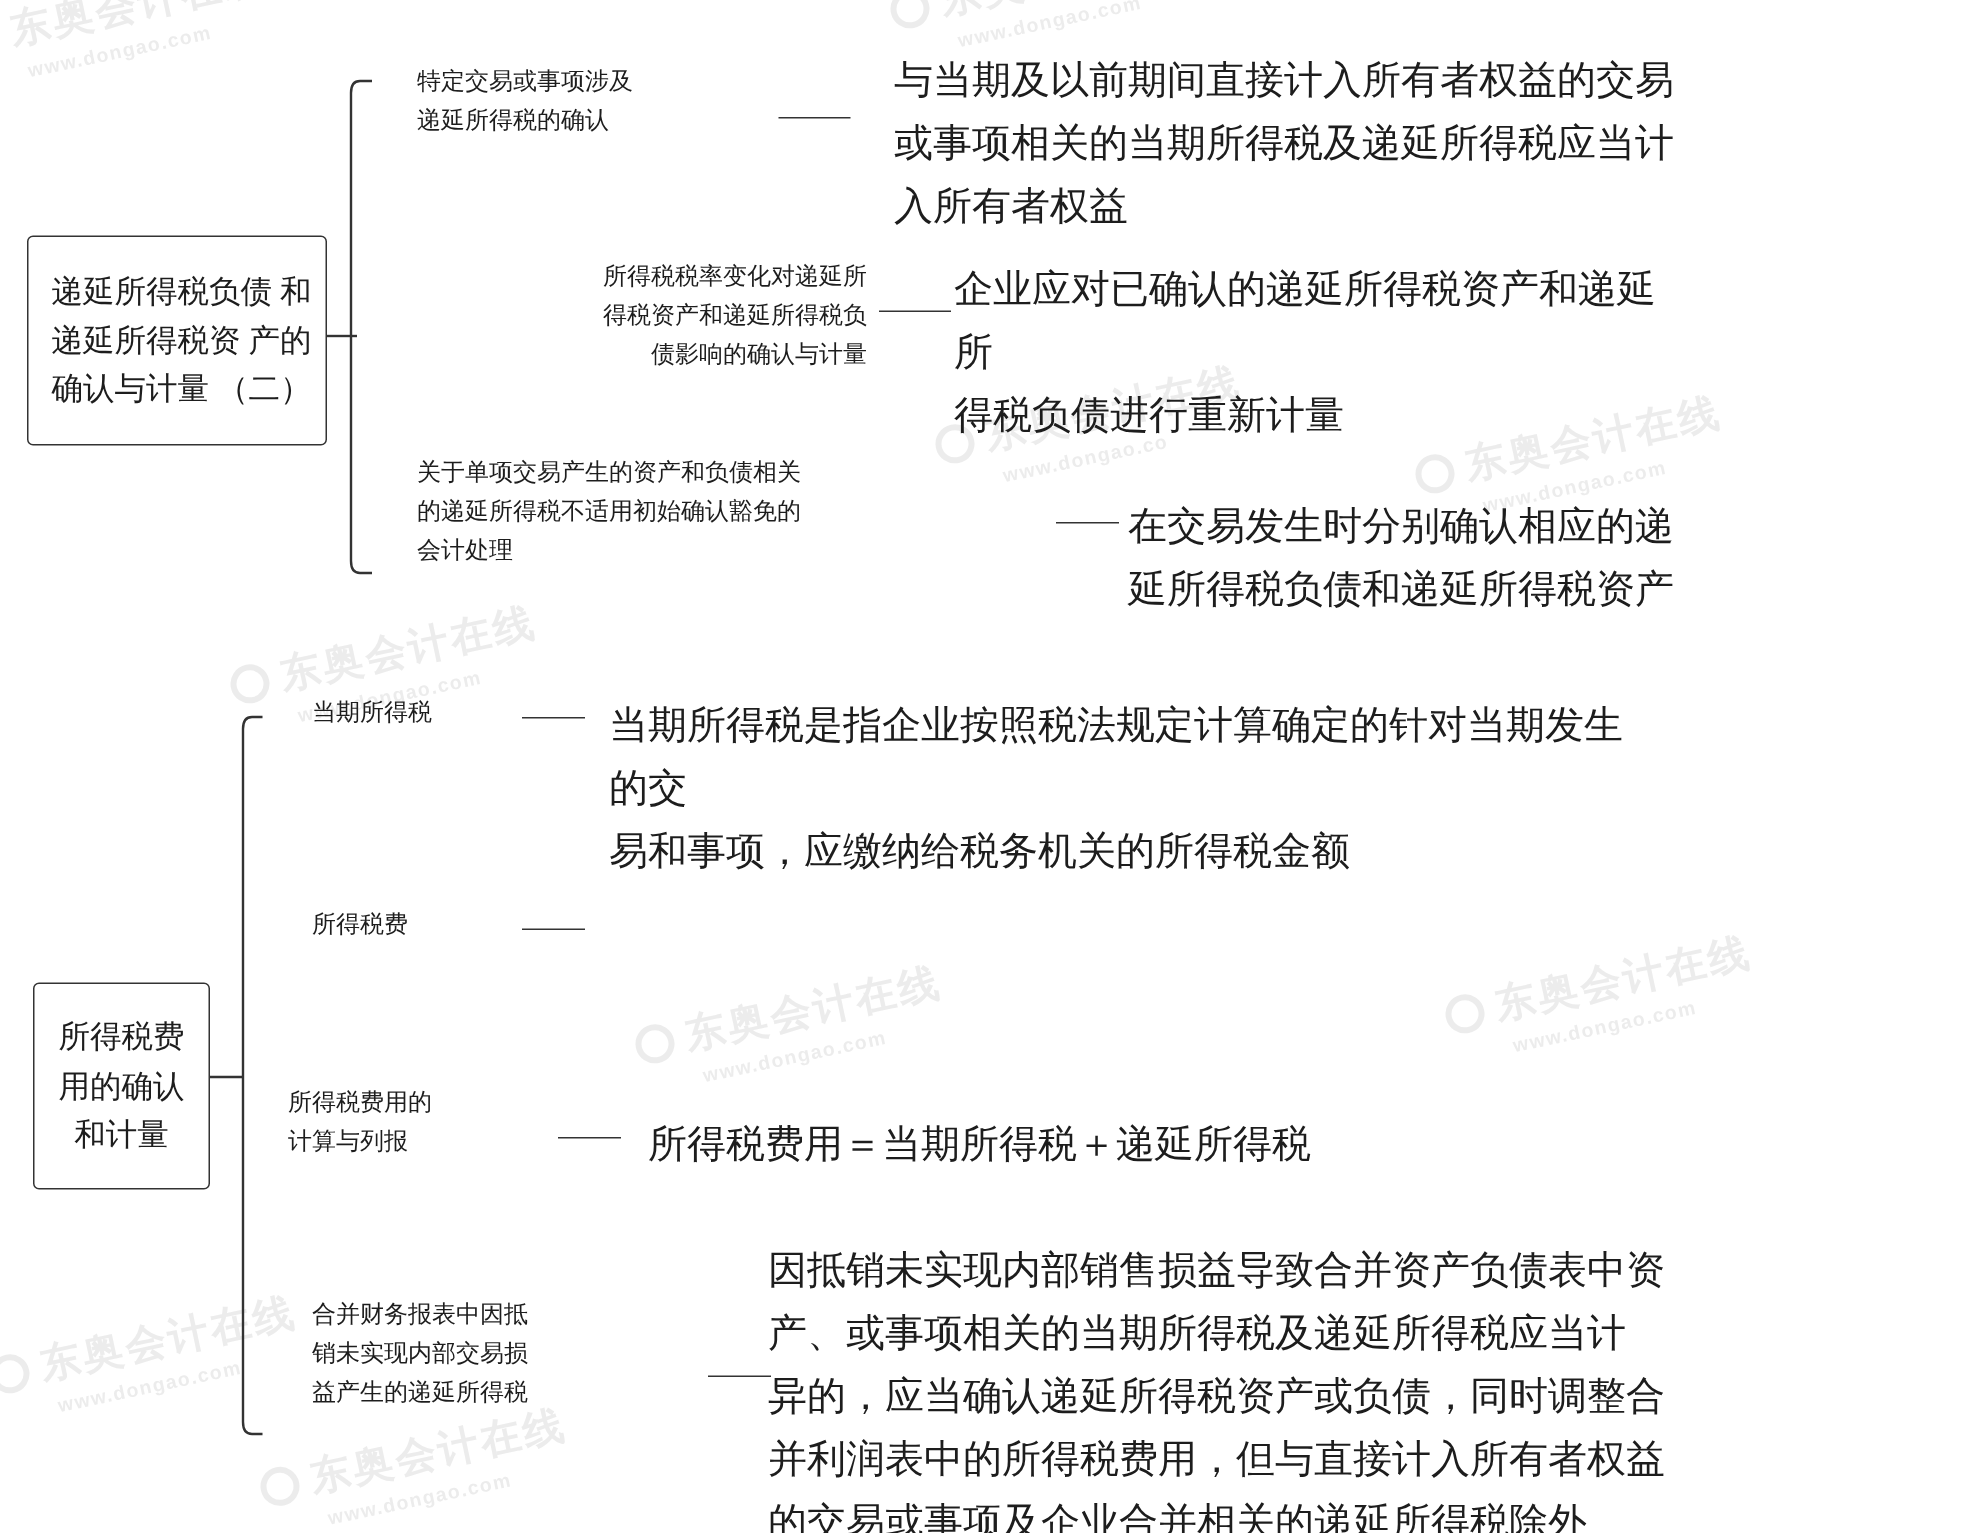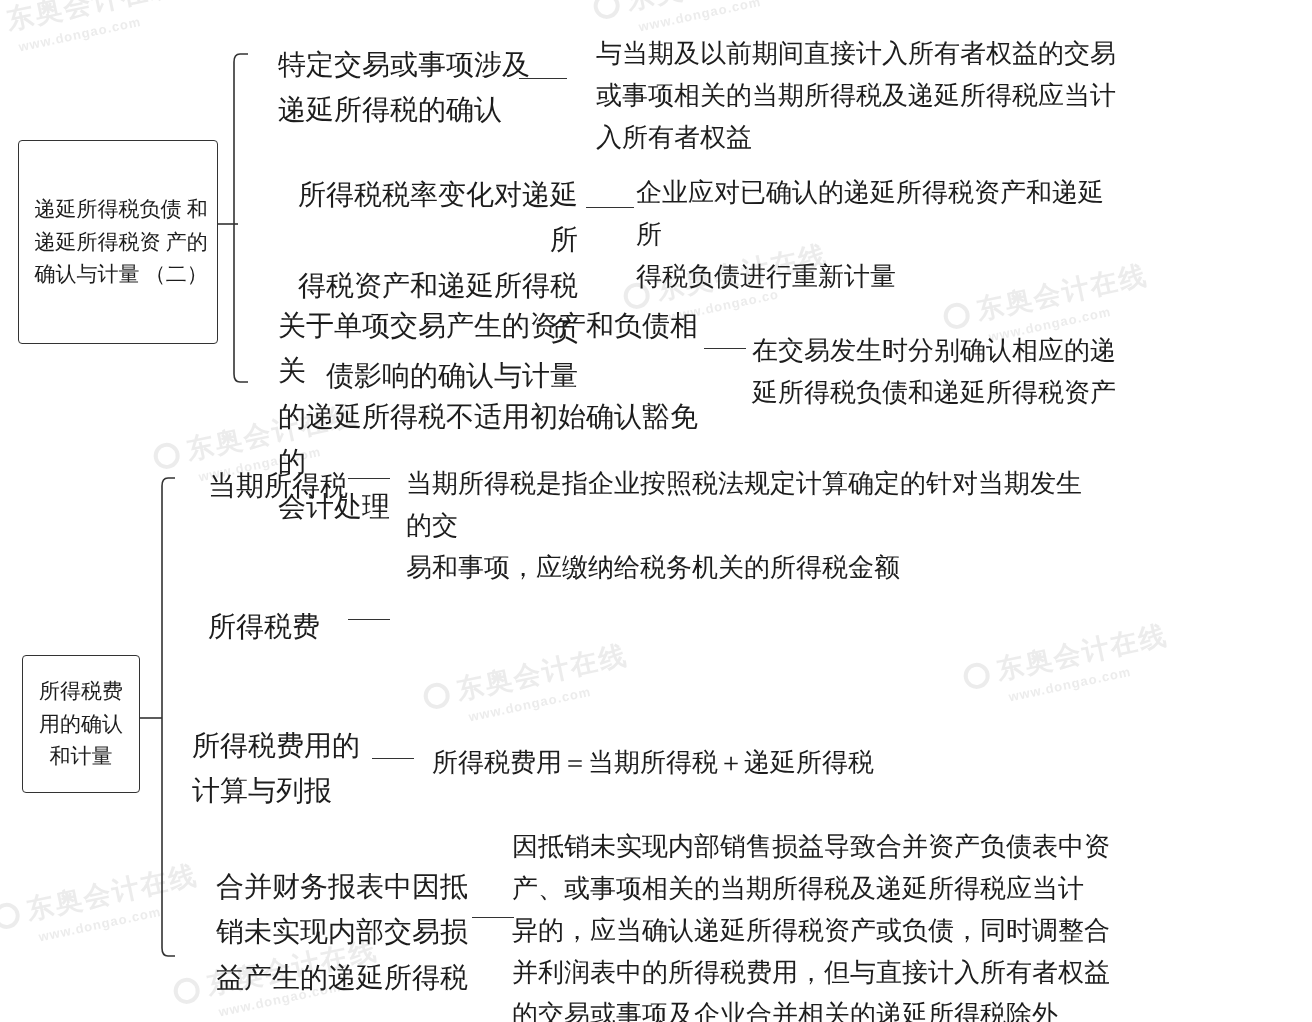--- a/index.html
+++ b/index.html
@@ -58,21 +58,21 @@
     text-align: center;
     font-size: 21px;
     line-height: 1.55;
     padding: 6px 8px;
     box-sizing: border-box;
     background: transparent;
   }
 
   .branch-label {
     position: absolute;
-    font-size: 28px;
+    font-size: 16px;
     line-height: 1.62;
     white-space: pre-line;
   }
 
   .detail-text {
     position: absolute;
     font-size: 26px;
     line-height: 1.62;
     white-space: pre-line;
   }
@@ -143,21 +143,21 @@
 
     <path d="M 218 224 L 238 224"></path>
     <path d="M 238 224 L 238 224"></path>
     <path d="M 248 54 L 240 54 Q 234 54 234 62 L 234 374 Q 234 382 240 382 L 248 382"></path>
     <path d="M 234 205 L 270 205" style="display:none"></path>
 
     <path d="M 140 718 L 162 718"></path>
     <path d="M 175 478 L 168 478 Q 162 478 162 486 L 162 948 Q 162 956 168 956 L 175 956"></path>
   </svg>
 
-  <div class="node-box" style="left:18px; top:140px; width:200px; height:204px;padding-left:14px;">递延所得税负债
+  <div class="node-box" style="left:18px; top:157px; width:200px; height:140px;padding-left:14px;">递延所得税负债
 和递延所得税资
 产的确认与计量
 （二）</div>
 
   <div class="branch-label" style="left:278px; top:42px; width:260px;">特定交易或事项涉及
 递延所得税的确认</div>
   <div class="dash" style="left:519px; top:78px; width:48px;"></div>
   <div class="detail-text" style="left:596px; top:33px; width:520px;">与当期及以前期间直接计入所有者权益的交易
 或事项相关的当期所得税及递延所得税应当计
 入所有者权益</div>
@@ -186,21 +186,21 @@
 易和事项，应缴纳给税务机关的所得税金额</div>
 
   <div class="branch-label" style="left:208px; top:604px; width:160px;">所得税费</div>
   <div class="dash" style="left:348px; top:619px; width:42px;"></div>
 
   <div class="branch-label" style="left:192px; top:723px; width:190px;">所得税费用的
 计算与列报</div>
   <div class="dash" style="left:372px; top:758px; width:42px;"></div>
   <div class="detail-text" style="left:432px; top:742px; width:560px;">所得税费用＝当期所得税＋递延所得税</div>
 
-  <div class="branch-label" style="left:208px; top:864px; width:260px;text-align:right;">合并财务报表中因抵
+  <div class="branch-label" style="left:208px; top:864px; width:260px;">合并财务报表中因抵
 销未实现内部交易损
 益产生的递延所得税</div>
   <div class="dash" style="left:472px; top:917px; width:42px;"></div>
   <div class="detail-text" style="left:512px; top:826px; width:610px;">因抵销未实现内部销售损益导致合并资产负债表中资
 产、或事项相关的当期所得税及递延所得税应当计
 异的，应当确认递延所得税资产或负债，同时调整合
 并利润表中的所得税费用，但与直接计入所有者权益
 的交易或事项及企业合并相关的递延所得税除外</div>
 
 </div>

